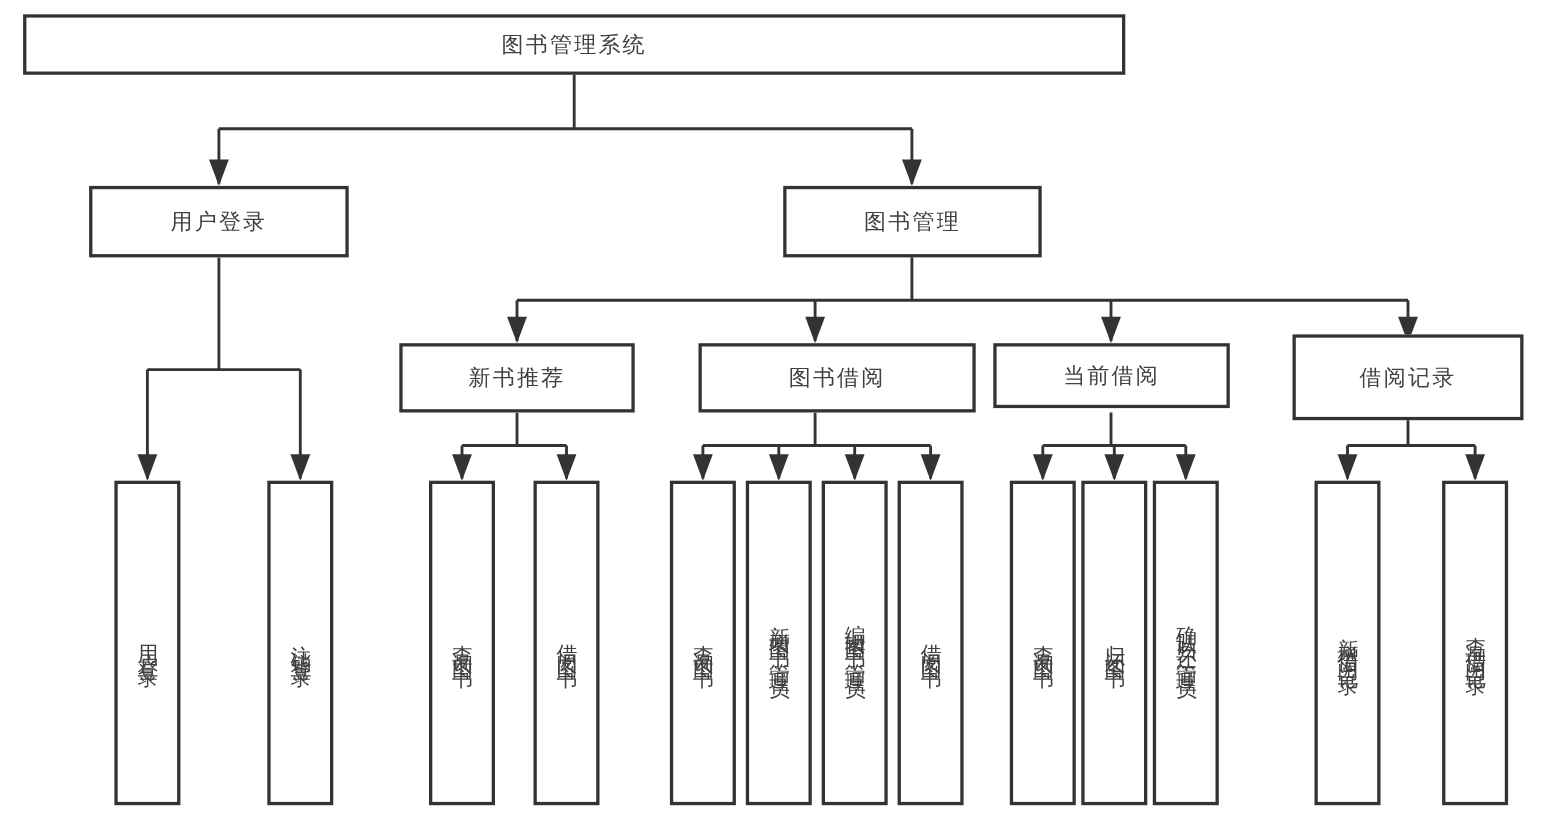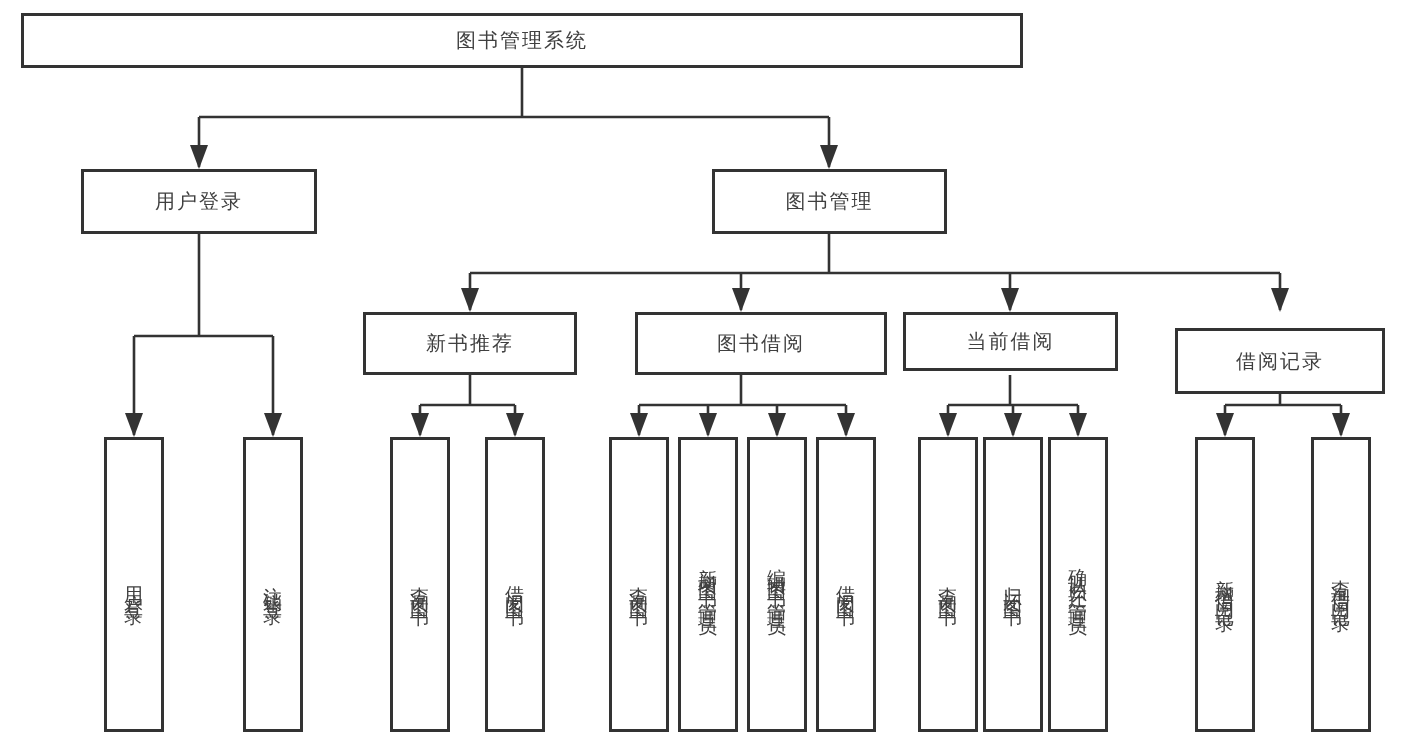--- a/index.html
+++ b/index.html
@@ -100,21 +100,21 @@
   </svg>
 
   <div class="node node-h" style="left:21px; top:13px; width:1002px; height:55px;">图书管理系统</div>
 
   <div class="node node-h" style="left:81px; top:169px; width:236px; height:65px;">用户登录</div>
   <div class="node node-h" style="left:712px; top:169px; width:235px; height:65px;">图书管理</div>
 
   <div class="node node-h" style="left:363px; top:312px; width:214px; height:63px;">新书推荐</div>
   <div class="node node-h" style="left:635px; top:312px; width:252px; height:63px;">图书借阅</div>
   <div class="node node-h" style="left:903px; top:312px; width:215px; height:59px;">当前借阅</div>
-  <div class="node node-h" style="left:1175px; top:328px; width:210px; height:66px;">借阅记录</div>
+  <div class="node node-h" style="left:1175px; top:304px; width:210px; height:78px;">借阅记录</div>
 
   <div class="node node-v" style="left:104px; top:437px; width:60px; height:295px;">用户登录</div>
   <div class="node node-v" style="left:243px; top:437px; width:60px; height:295px;">注销登录</div>
 
   <div class="node node-v" style="left:390px; top:437px; width:60px; height:295px;">查询图书</div>
   <div class="node node-v" style="left:485px; top:437px; width:60px; height:295px;">借阅图书</div>
 
   <div class="node node-v" style="left:609px; top:437px; width:60px; height:295px;">查询图书</div>
   <div class="node node-v" style="left:678px; top:437px; width:60px; height:295px;">新增图书（管理员）</div>
   <div class="node node-v" style="left:747px; top:437px; width:60px; height:295px;">编辑图书（管理员）</div>

